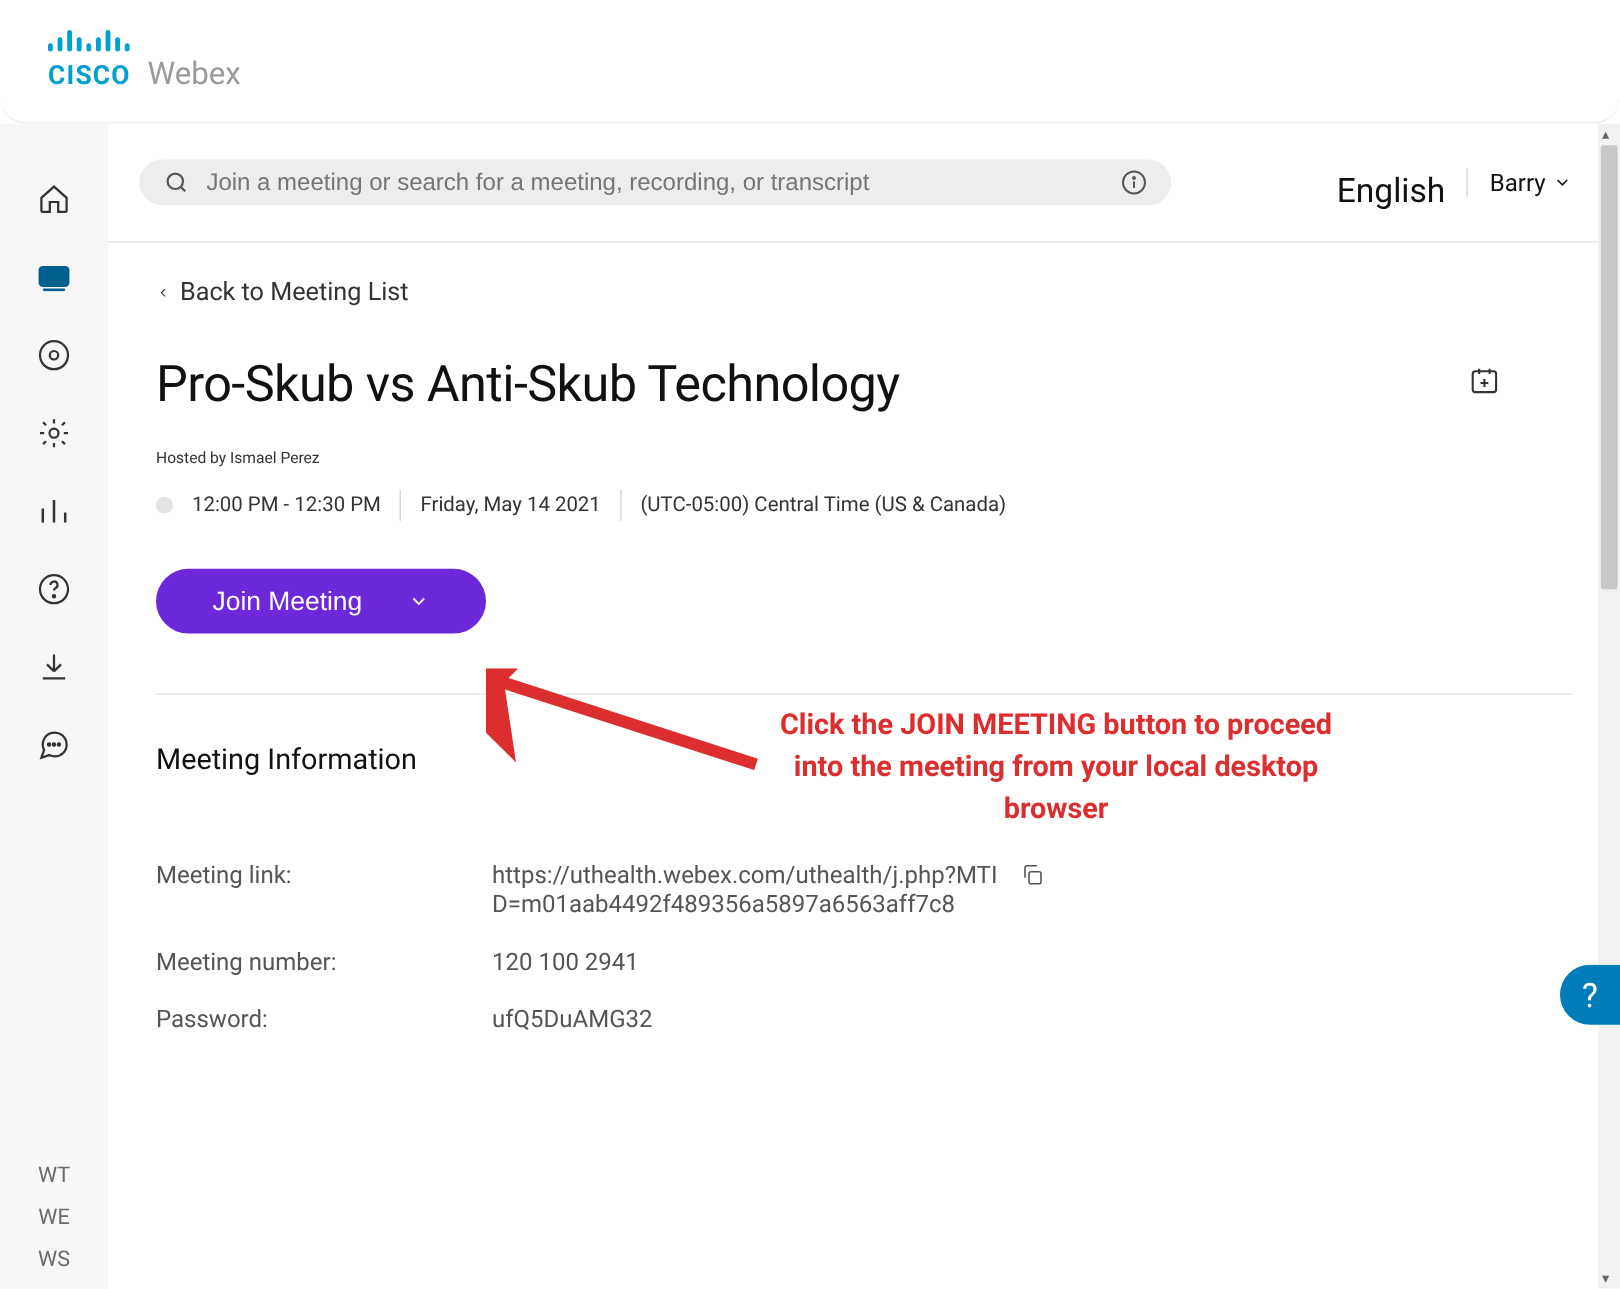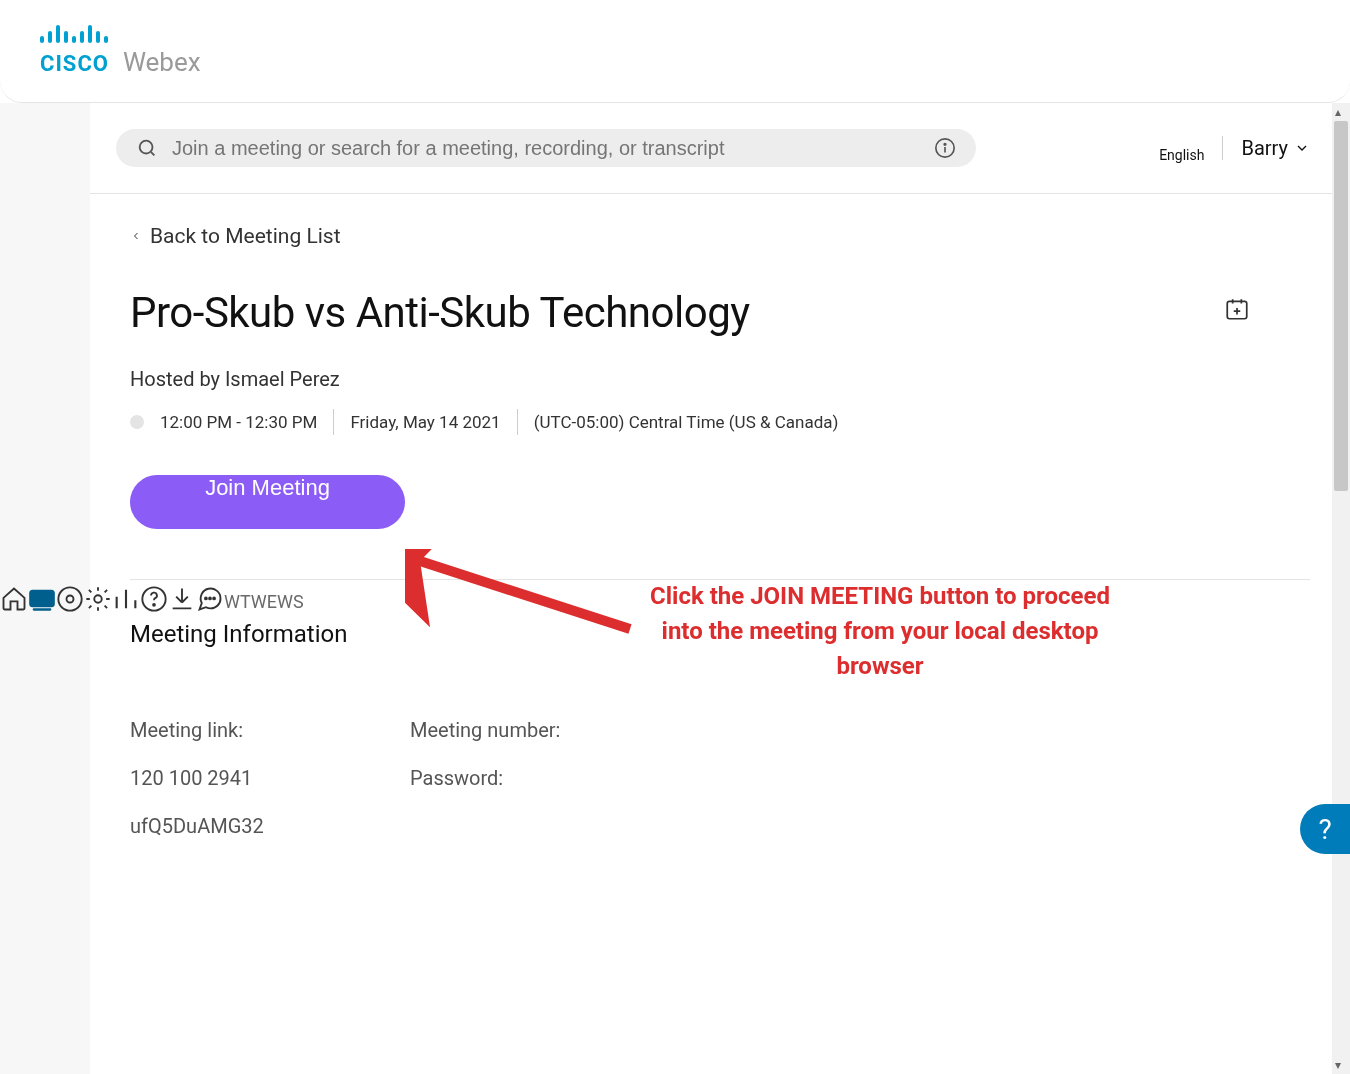--- a/index.html
+++ b/index.html
@@ -18,21 +18,21 @@
   .cisco-logo { display:inline-block; }
   .cisco-bars { display:flex; gap:4px; align-items:flex-end; height:18px; margin-bottom:4px;}
   .cisco-bars span{ width:4px; background:#00a0d1; border-radius:2px; display:inline-block;}
   .cisco-word{ font-weight:700; color:#00a0d1; font-size:22px; letter-spacing:1px; }
   .webex-word{ font-weight:400; color:#9a9a9a; font-size:26px; margin-left:10px;}
 
   
   .app-body { flex:1; display:flex; min-height:0; }
   .sidebar {
     width:90px; background:#f7f7f7; border-right:0;
-    display:flex; flex-direction:row; align-items:center; padding-top:40px;
+    display:flex; flex-direction:column; align-items:center; padding-top:40px;
   }
   .sidebar .nav-icon {
     width:45px; height:45px; display:flex; align-items:center; justify-content:center;
     margin-bottom:20px; cursor:pointer; color:#333;
   }
   .sidebar .nav-icon.active svg { color:#005f8c; fill:#005f8c; }
   .sidebar .spacer { flex:1; }
   .sidebar .shortcut { font-size:18px; color:#6a6a6a; margin-bottom:14px; cursor:pointer;}
 
   .main { flex:1; display:flex; flex-direction:column; position:relative; overflow:hidden;}
@@ -42,44 +42,44 @@
   }
   .search {
     flex:0 0 auto; width:860px; height:38px; background:#ededed; border-radius:25px;
     display:flex; align-items:center; padding:0 20px; color:#555;
   }
   .search svg{ flex:0 0 auto; }
   .search input{
     flex:1; border:none; background:transparent; font-size:20px; color:#555;
     outline:none; margin:0 14px;
   }
-  .topbar .lang { margin-left:auto; font-size:14px; cursor:pointer;margin-top:13px;}
+  .topbar .lang { margin-left:auto; font-size:28px; cursor:pointer;margin-top:13px;}
   .topbar .divider { width:1px; height:24px; background:#ccc; margin:0 18px;}
   .topbar .user { font-size:20px; cursor:pointer; display:flex; align-items:center; gap:6px;}
 
   .content { flex:1; overflow-y:auto; padding:30px 40px 40px 40px; position:relative;}
   .scrollbar-fake { position:absolute; right:0; top:0; width:18px; height:100%; background:#f1f1f1;}
   .scrollbar-fake .thumb{ position:absolute; left:2px; top:18px; width:14px; height:370px; background:#c7c7c7; border-radius:2px;}
   .scrollbar-fake .arrow{ position:absolute; left:3px; font-size:12px; color:#666;}
   .scrollbar-fake .arrow.up{ top:2px;}
   .scrollbar-fake .arrow.down{ bottom:2px;}
 
   .back-link { display:flex; align-items:center; gap:8px; font-size:21px; color:#333; cursor:pointer; margin-bottom:40px;}
   .title-row { display:flex; align-items:flex-start; justify-content:space-between; margin-bottom:30px;}
   .meeting-title { font-size:42px; font-weight:400; letter-spacing:-0.5px;}
   .cal-add { width:26px; height:26px; cursor:pointer; color:#333; margin-top:8px; margin-right:60px;}
-  .hosted { font-size:20px; color:#333; margin-bottom:18px;}
+  .hosted { font-size:13px; color:#333; margin-bottom:18px;}
   .time-row { display:flex; align-items:center; gap:16px; font-size:17px; color:#333;}
   .time-row .dot{ width:14px; height:14px; border-radius:50%; background:#e4e4e4;}
   .time-row .sep{ width:1px; height:26px; background:#ccc;}
 
   .join-btn{
-    margin-top:40px; width:275px; height:54px; border-radius:27px; background:#8b5cf6;
+    margin-top:40px; width:275px; height:54px; border-radius:27px; background:#6d28d9;
     color:#fff; font-size:22px; display:flex; align-items:center; justify-content:center;
-    gap:28px; cursor:pointer; border:none;flex-direction:column;
+    gap:28px; cursor:pointer; border:none;
   }
   .join-btn .chev{ margin-left:10px;}
 
   .annotation {
     position:absolute; left:540px; top:385px; width:500px;
     color:#dc2e2e; font-size:24px; font-weight:700; text-align:center; line-height:1.45;
     pointer-events:none;
   }
   .arrow-svg{ position:absolute; left:315px; top:355px; pointer-events:none;}
 
@@ -244,20 +244,29 @@
         <line x1="225" y1="80" x2="15" y2="12" stroke="#dc2e2e" stroke-width="10" marker-end="url(#ah)"></line>
       </svg>
       <div class="annotation">Click the JOIN MEETING button to proceed into the meeting from your local desktop browser</div>
 
       <hr class="divider-line">
 
       <h2 class="section-title">Meeting Information</h2>
 
       <div class="info-grid">
         <div>Meeting link:</div>
+        <div class="value">
+          <span style="max-width:430px; word-break:break-all;">https://uthealth.webex.com/uthealth/j.php?MTID=m01aab4492f489356a5897a6563aff7c8</span>
+          <span class="copy-icon">
+            <svg width="20" height="20" viewBox="0 0 24 24" fill="none" stroke="currentColor" stroke-width="1.6">
+                <rect x="9" y="9" width="12" height="12" rx="2"></rect>
+                <path d="M5 15V5a2 2 0 0 1 2-2h10"></path>
+              </svg>
+          </span>
+        </div>
 
         <div>Meeting number:</div>
         <div class="value">
             <span>120 100 2941</span>
           </div>
 
         <div>Password:</div>
         <div class="value">
             <span>ufQ5DuAMG32</span>
           </div>

